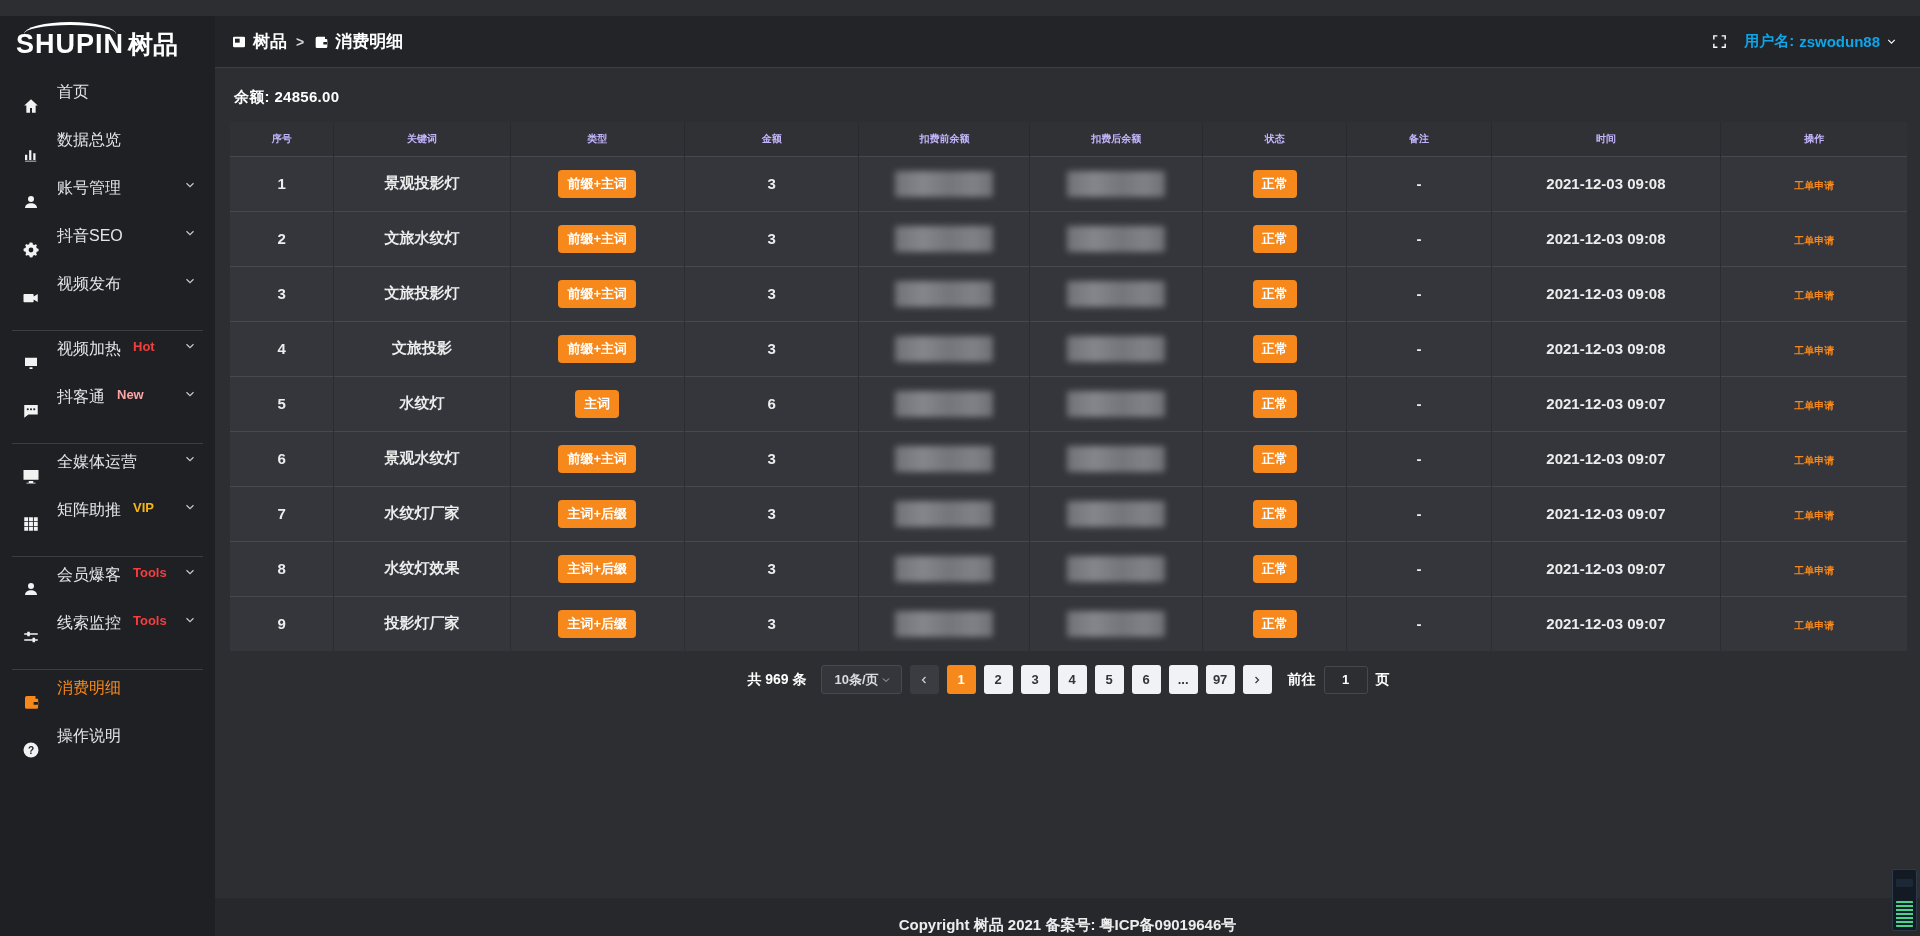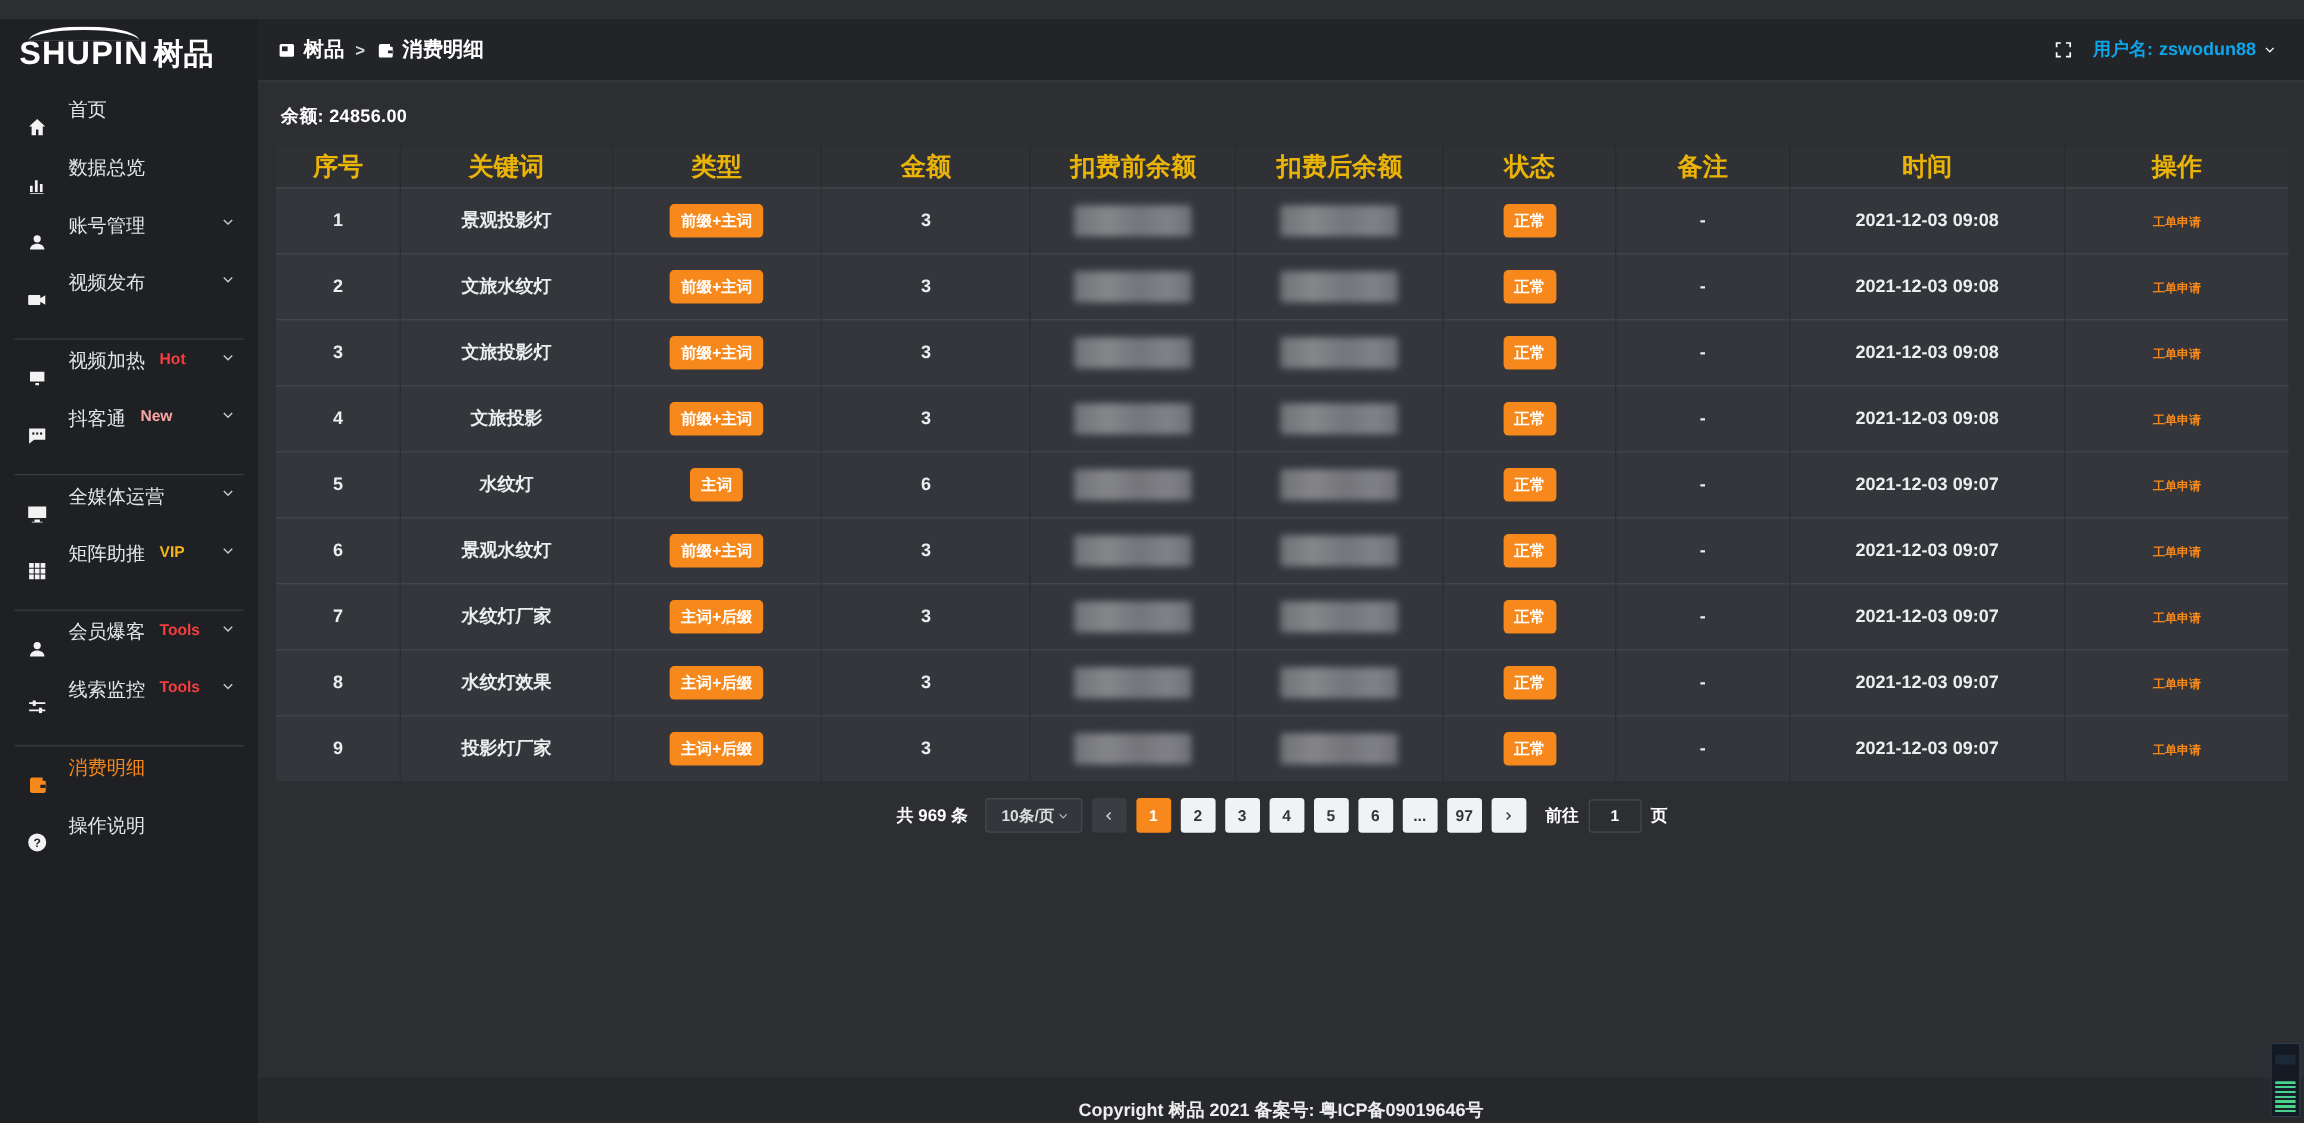--- a/index.html
+++ b/index.html
@@ -37,21 +37,21 @@
   .fs-icon { display:inline-flex; cursor:pointer; }
   .fs-icon svg { width:17px; height:17px; stroke:#fff; fill:none; stroke-width:2; }
   .user-entry { display:flex; align-items:center; gap:5px; cursor:pointer; }
   .user-entry svg { width:13px; height:13px; stroke:#fff; fill:none; stroke-width:2; }
 
   .content { flex:1; padding:12px 13px 0 15px; }
   .balance { color:#fff; font-size:15px; font-weight:bold; margin:8px 0 15px 4px; letter-spacing:.3px; }
 
   
   table { width:100%; border-collapse:collapse; table-layout:fixed; background:#34363b; }
-  thead th { background:#2f3135; height:34px; font-size:21px; color:#eab308; font-weight:bold; border-right:1px solid #282a2e; }
+  thead th { background:#2f3135; height:34px; font-size:10px; color:#c4b5fd; font-weight:bold; border-right:1px solid #282a2e; }
   thead th:last-child { border-right:none; }
   tbody td { height:55px; text-align:center; color:#eceded; font-size:15px; font-weight:bold;
      border-right:1px solid #2b2d31; border-top:1px solid #47494e; overflow:hidden; }
   tbody td:last-child { border-right:none; }
   .badge { display:inline-block; background:#F7881B; color:#fff; font-size:13px; padding:5px 9px; border-radius:4px; font-weight:bold; }
   .blur-block { width:98px; height:26px; margin:0 auto; border-radius:2px; opacity:.8;
      background:linear-gradient(90deg,#808186,#9a9b9f 28%,#85868b 55%,#94959a 80%,#7d7e83); filter:blur(3px); }
   .link { color:#F7881B; font-size:10px; font-weight:bold; cursor:pointer; }
 
   
@@ -117,20 +117,34 @@
           <span class="nav-label">账号管理</span>
           <span class="nav-chevron">
             <svg viewBox="0 0 24 24">
               <path d="M6 9l6 6 6-6"></path>
             </svg>
           </span>
         </div>
         <div class="nav-item">
           <span class="nav-icon">
             <svg viewBox="0 0 24 24">
+              <path d="M12 2l2 .3.6 2.2 1.9.8 2-1 1.4 1.4-1 2 .8 1.9 2.2.6.3 2-.3 1.6-2.2.6-.8 1.9 1 2-1.4 1.4-2-1-1.9.8-.6 2.2-2 .3-1.6-.3-.6-2.2-1.9-.8-2 1-1.4-1.4 1-2-.8-1.9-2.2-.6L2 12l.3-2 2.2-.6.8-1.9-1-2 1.4-1.4 2 1 1.9-.8.6-2.2z"></path>
+              <circle cx="12" cy="12" r="3.2" fill="#1e2024"></circle>
+            </svg>
+          </span>
+          <span class="nav-label">抖音SEO</span>
+          <span class="nav-chevron">
+            <svg viewBox="0 0 24 24">
+              <path d="M6 9l6 6 6-6"></path>
+            </svg>
+          </span>
+        </div>
+        <div class="nav-item">
+          <span class="nav-icon">
+            <svg viewBox="0 0 24 24">
               <path d="M3 6.5h11.5a1 1 0 0 1 1 1V10l5.5-3.2v10.4L15.5 14v2.5a1 1 0 0 1-1 1H3a1 1 0 0 1-1-1v-9a1 1 0 0 1 1-1z"></path>
             </svg>
           </span>
           <span class="nav-label">视频发布</span>
           <span class="nav-chevron">
             <svg viewBox="0 0 24 24">
               <path d="M6 9l6 6 6-6"></path>
             </svg>
           </span>
         </div>

